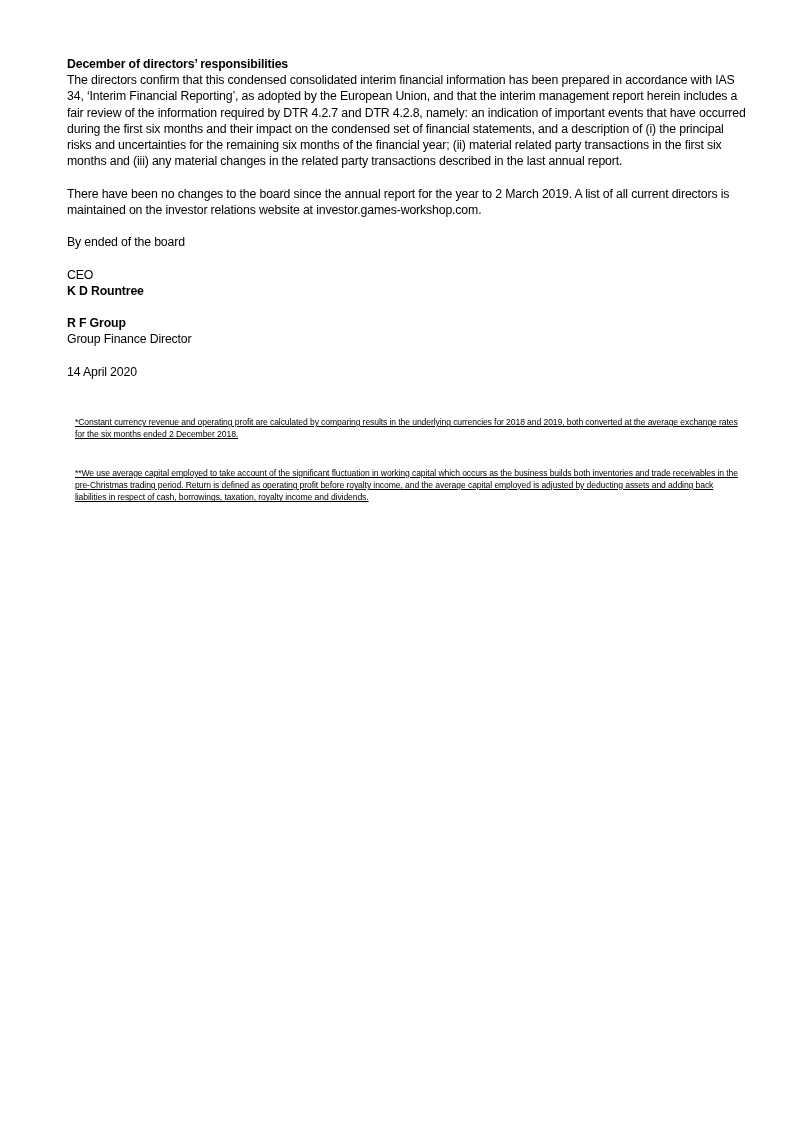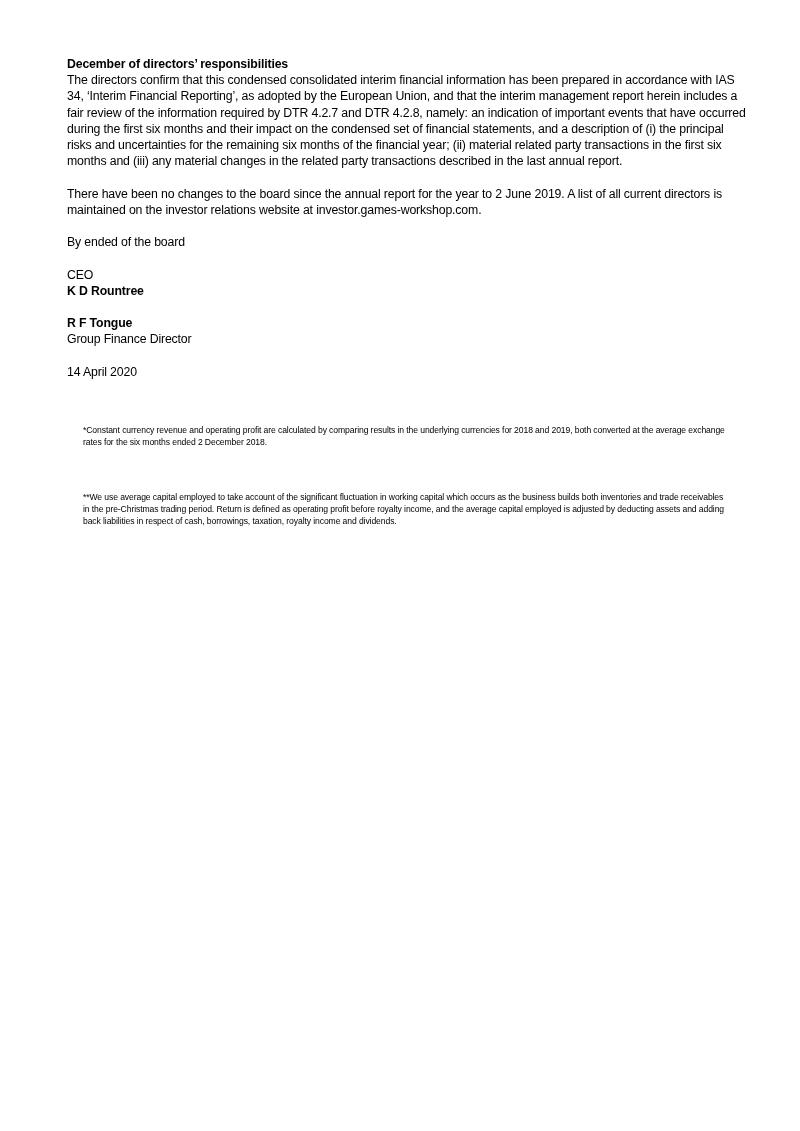--- a/index.html
+++ b/index.html
@@ -2,38 +2,38 @@
 <html><head>
   <meta charset="utf-8">
   <style>
     html, body { margin: 0; padding: 0; background: #ffffff; }
     body { width: 800px; height: 1131px; position: relative; overflow: hidden;
       font-family: "Liberation Sans", sans-serif; color: #000; }
     .page { position: absolute; left: 67px; top: 56px; width: 680px; }
     .p { font-size: 12.3px; line-height: 16.2px; margin: 0; letter-spacing: -0.15px; }
     .b { font-weight: bold; }
     .gap { height: 16.2px; }
-    .fn { font-size: 8.6px; line-height: 12.3px; margin: 16px; letter-spacing: -0.1px; }
+    .fn { font-size: 8.6px; line-height: 12.3px; margin: 8px; letter-spacing: -0.1px; text-decoration: underline; }
     .fn-gap { height: 10px; }
   </style>
 </head>
 <body>
 
 <div class="page">
   <p class="p b">December of directors’ responsibilities</p>
   <p class="p">The directors confirm that this condensed consolidated interim financial information has been prepared in accordance with IAS 34, ‘Interim Financial Reporting’, as adopted by the European Union, and that the interim management report herein includes a fair review of the information required by DTR 4.2.7 and DTR 4.2.8, namely: an indication of important events that have occurred during the first six months and their impact on the condensed set of financial statements, and a description of (i) the principal risks and uncertainties for the remaining six months of the financial year; (ii) material related party transactions in the first six months and (iii) any material changes in the related party transactions described in the last annual report.</p>
   <div class="gap"></div>
-  <p class="p">There have been no changes to the board since the annual report for the year to 2 June 2019. A list of all current directors is maintained on the investor relations website at investor.games-workshop.com.</p>
+  <p class="p">There have been no changes to the board since the annual report for the year to 2 March 2019. A list of all current directors is maintained on the investor relations website at investor.games-workshop.com.</p>
   <div class="gap"></div>
   <p class="p">By ended of the board</p>
   <div class="gap"></div>
   <p class="p">CEO</p>
   <p class="p b">K D Rountree</p>
   <div class="gap"></div>
-  <p class="p b">R F Tongue</p>
+  <p class="p b">R F Group</p>
   <p class="p">Group Finance Director</p>
   <div class="gap"></div>
   <p class="p">14 April 2020</p>
   <div class="gap"></div>
   <div class="fn-gap" style="height:12px"></div>
   <p class="fn">*Constant currency revenue and operating profit are calculated by comparing results in the underlying currencies for 2018 and 2019, both converted at the average exchange rates for the six months ended 2 December 2018.</p>
   <div class="fn-gap"></div>
   <p class="fn">**We use average capital employed to take account of the significant fluctuation in working capital which occurs as the business builds both inventories and trade receivables in the pre-Christmas trading period. Return is defined as operating profit before royalty income, and the average capital employed is adjusted by deducting assets and adding back liabilities in respect of cash, borrowings, taxation, royalty income and dividends.</p>
 </div>
 

